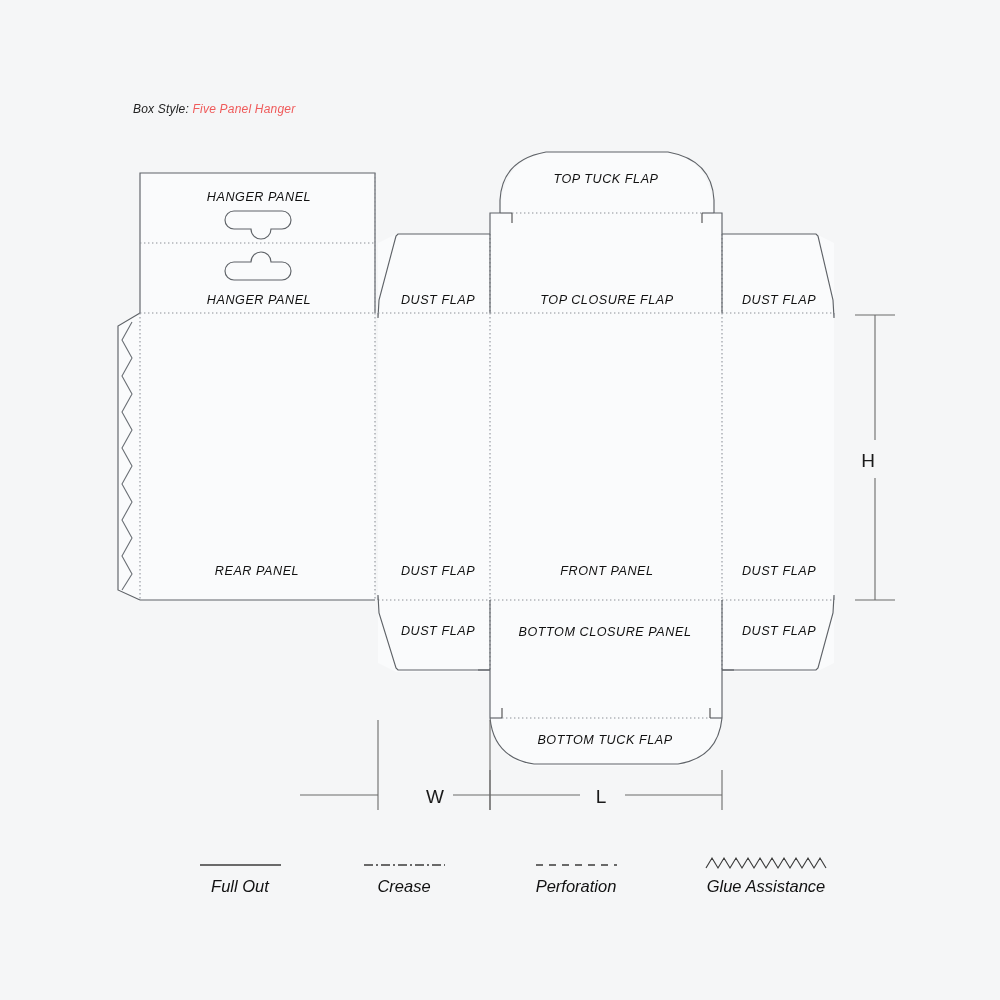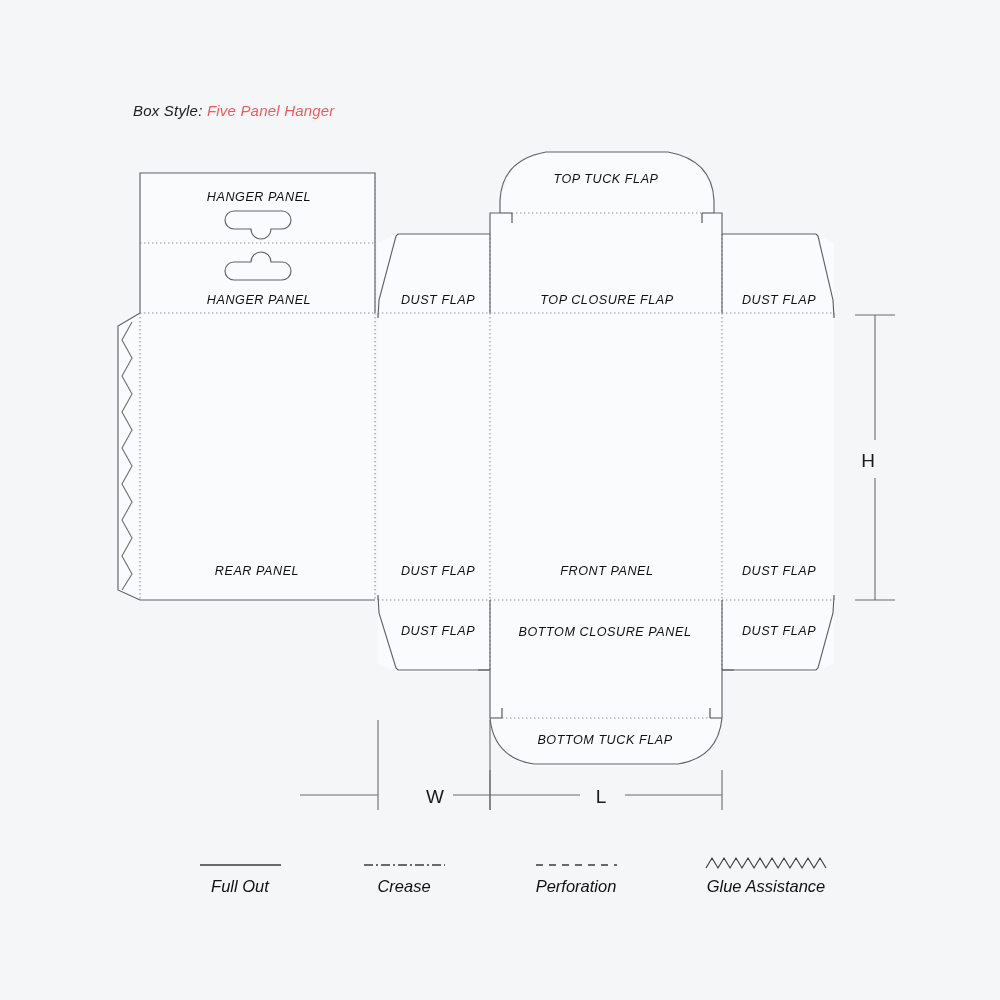--- a/index.html
+++ b/index.html
@@ -17,21 +17,21 @@
   #stage {
     position: absolute;
     left: 0; top: 0;
     width: 1000px;
     height: 1000px;
   }
   .title-row {
     position: absolute;
     left: 133px;
     top: 102px;
-    font-size: 15px;
+    font-size: 12px;
     font-style: italic;
     letter-spacing: 0.2px;
     white-space: nowrap;
   }
   .title-label {
     color: #222222;
   }
   .title-value {
     color: #ef5b5b;
   }

